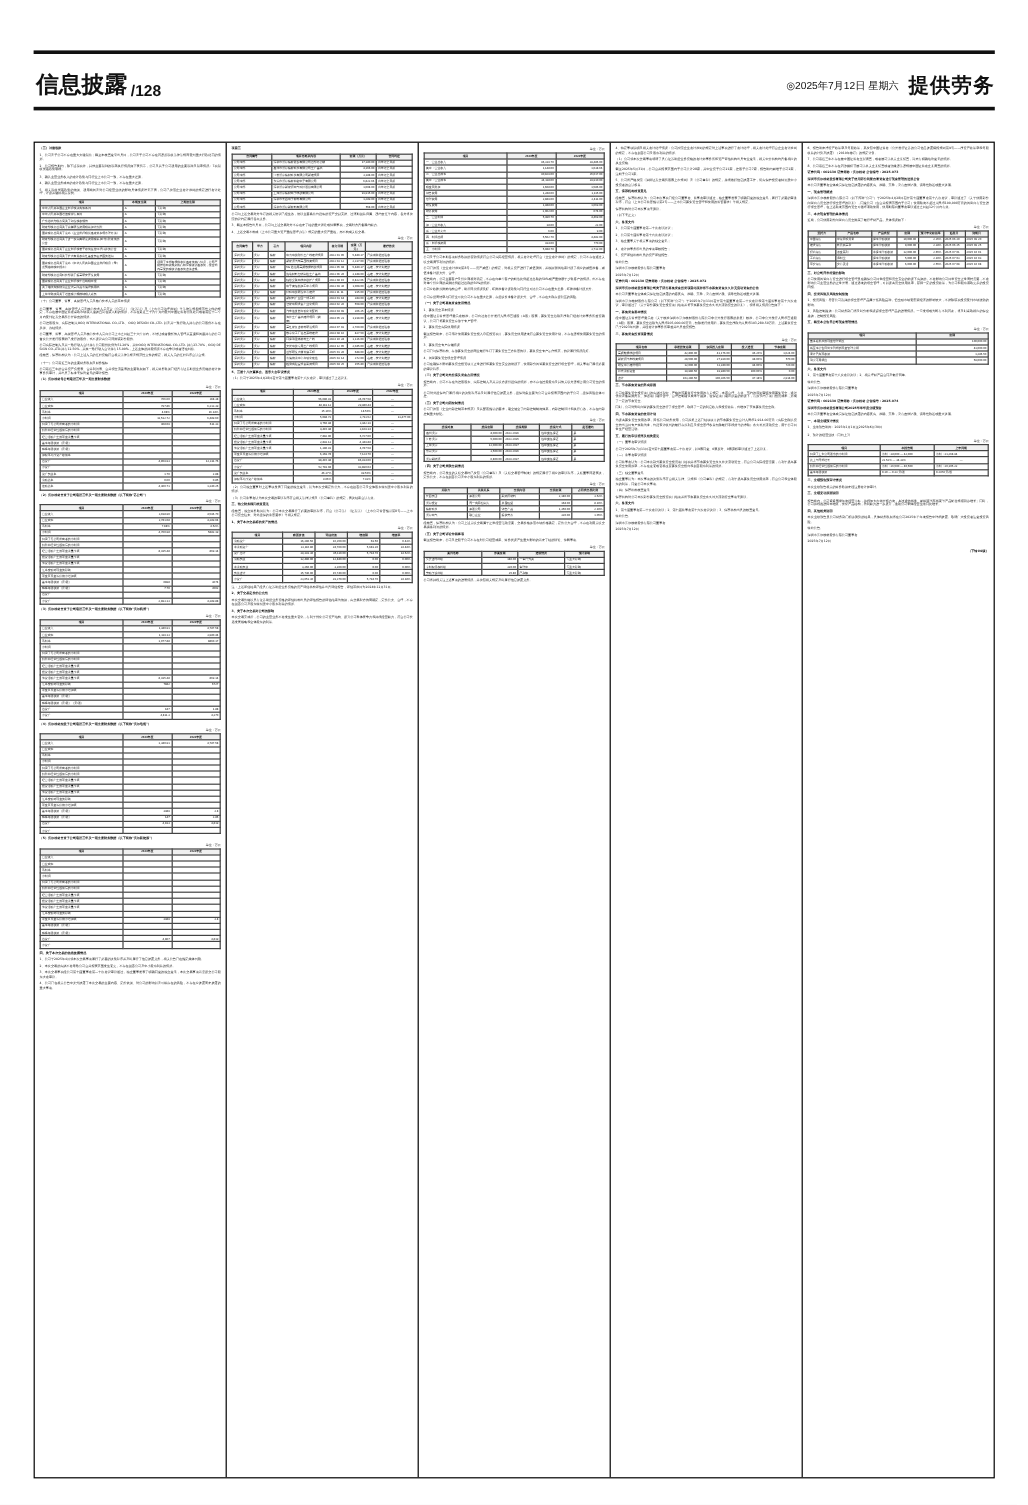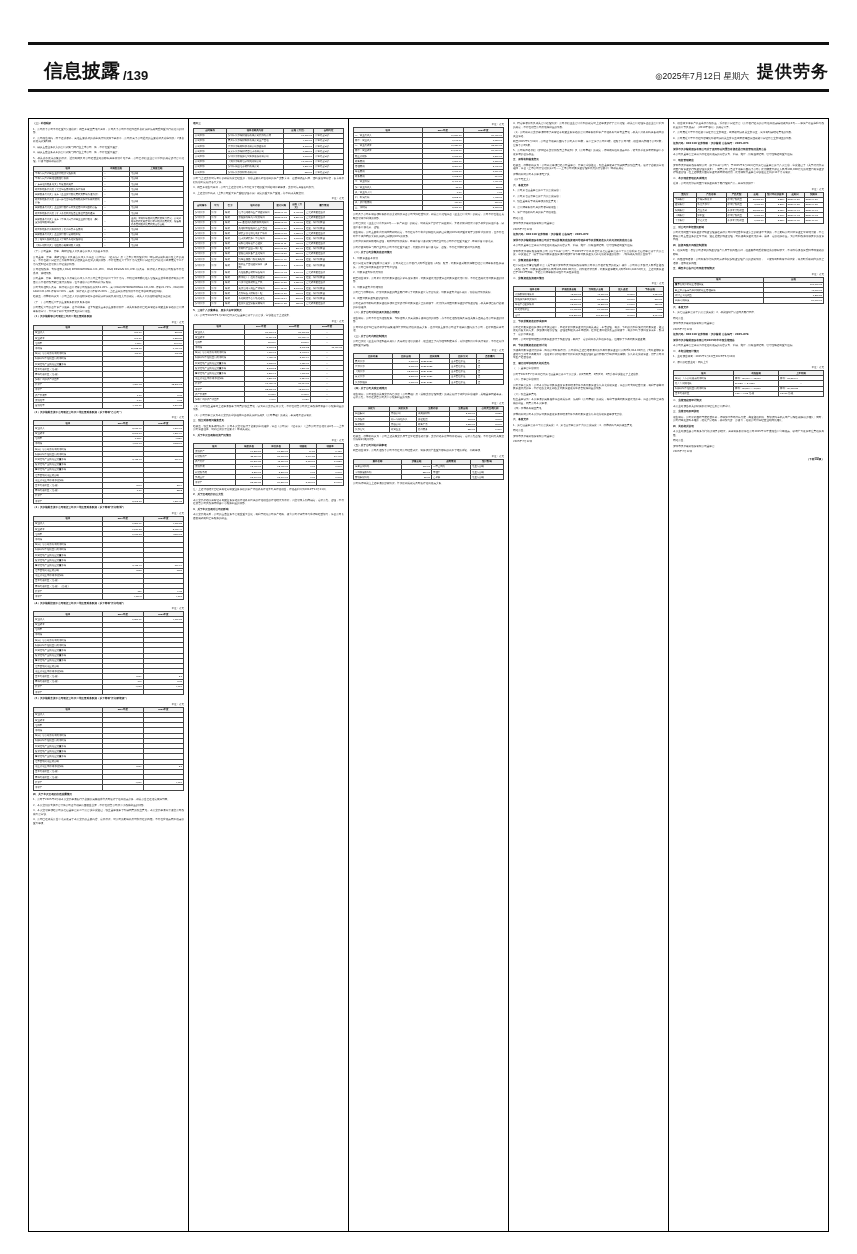--- a/index.html
+++ b/index.html
@@ -28,27 +28,27 @@
     font-weight:bold;font-style:italic;
     font-size:31px;letter-spacing:1px;
     color:#fff;
     background:#7b7b7b;
     padding:2px 8px 3px 8px;
     line-height:1;
     margin-bottom:3px;
   }
   .masthead-cn{
     font-family:"DejaVu Sans","Liberation Sans",sans-serif;
-    font-weight:bold;font-size:19px;color:#111;margin-left:16px;margin-bottom:5px;
+    font-weight:bold;font-size:19px;color:#111;margin-left:2px;margin-bottom:5px;
   }
   .masthead-page{
     font-size:13px;color:#111;margin-left:3px;margin-bottom:6px;font-weight:bold;
   }
   .masthead-right{
-    margin-left:auto;display:flex;align-items:flex-end;margin-bottom:6px;
+    margin-left:auto;display:flex;align-items:center;margin-bottom:6px;
   }
   .masthead-date{font-size:8.5px;color:#111;margin-right:8px;}
   .masthead-logo{
     font-family:"DejaVu Serif","Liberation Serif",serif;
     font-weight:bold;font-size:17px;letter-spacing:1px;color:#111;
   }
   
   .content{
     position:absolute;left:28px;top:118px;right:28px;bottom:22px;
     border:1px solid #000;
@@ -92,21 +92,21 @@
   }
 </style>
 </head>
 <body>
 
 <div class="page">
 
   <div class="masthead">
     <div class="masthead-inner">
       <div class="masthead-cn">信息披露</div>
-      <div class="masthead-page">/139</div>
+      <div class="masthead-page">/128</div>
       <div class="masthead-right">
         <div class="masthead-date">◎2025年7月12日 星期六</div>
         <div class="masthead-logo">提供劳务</div>
       </div>
     </div>
   </div>
 
   <div class="content" id="content">
       <div class="col">
         <p class="para b">（三）补缴税款</p>

